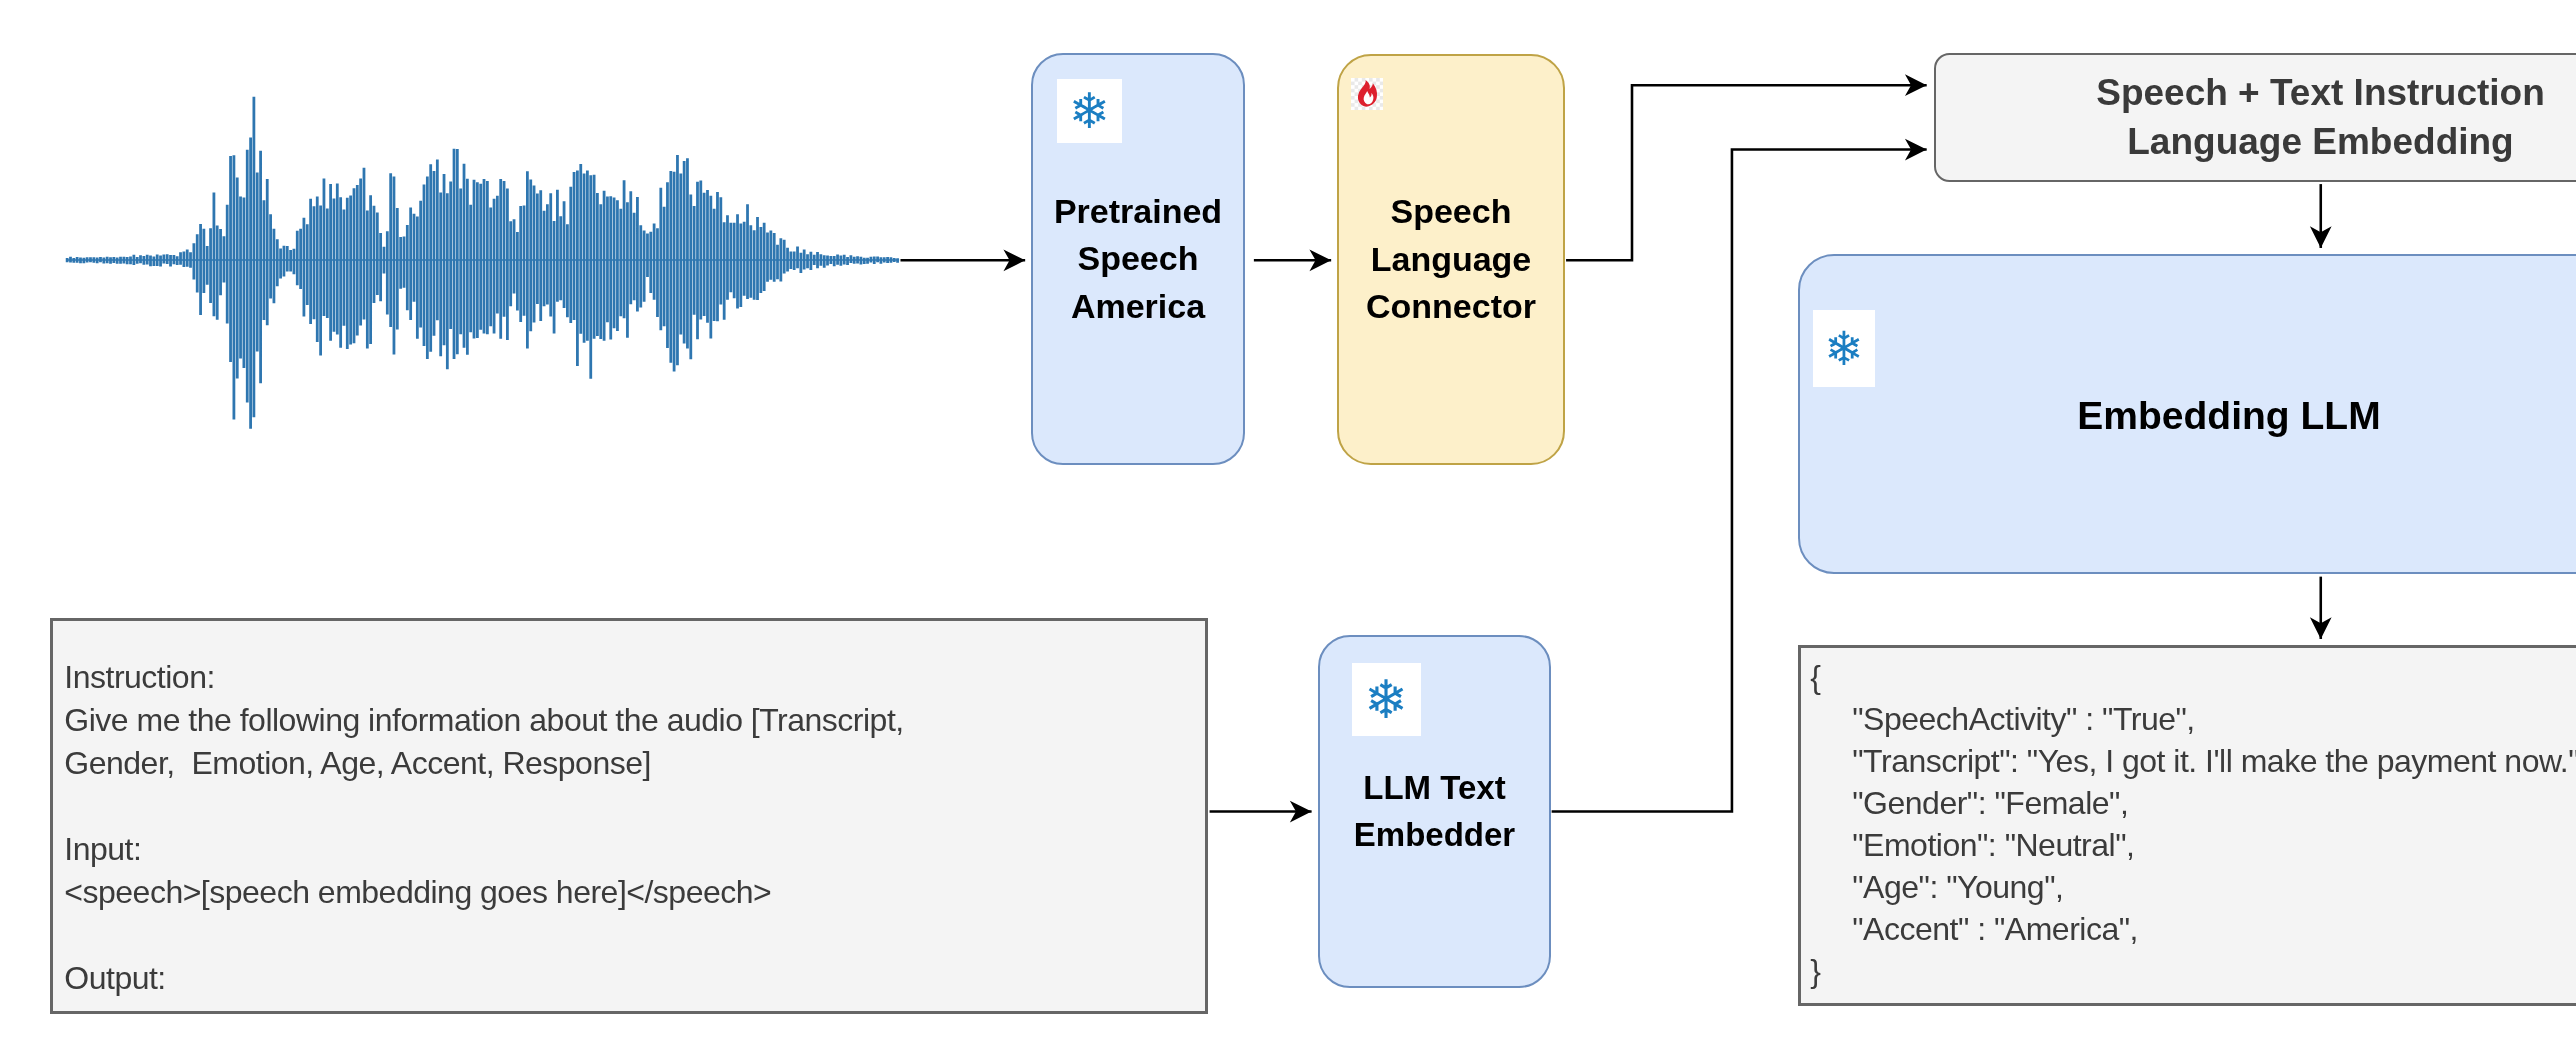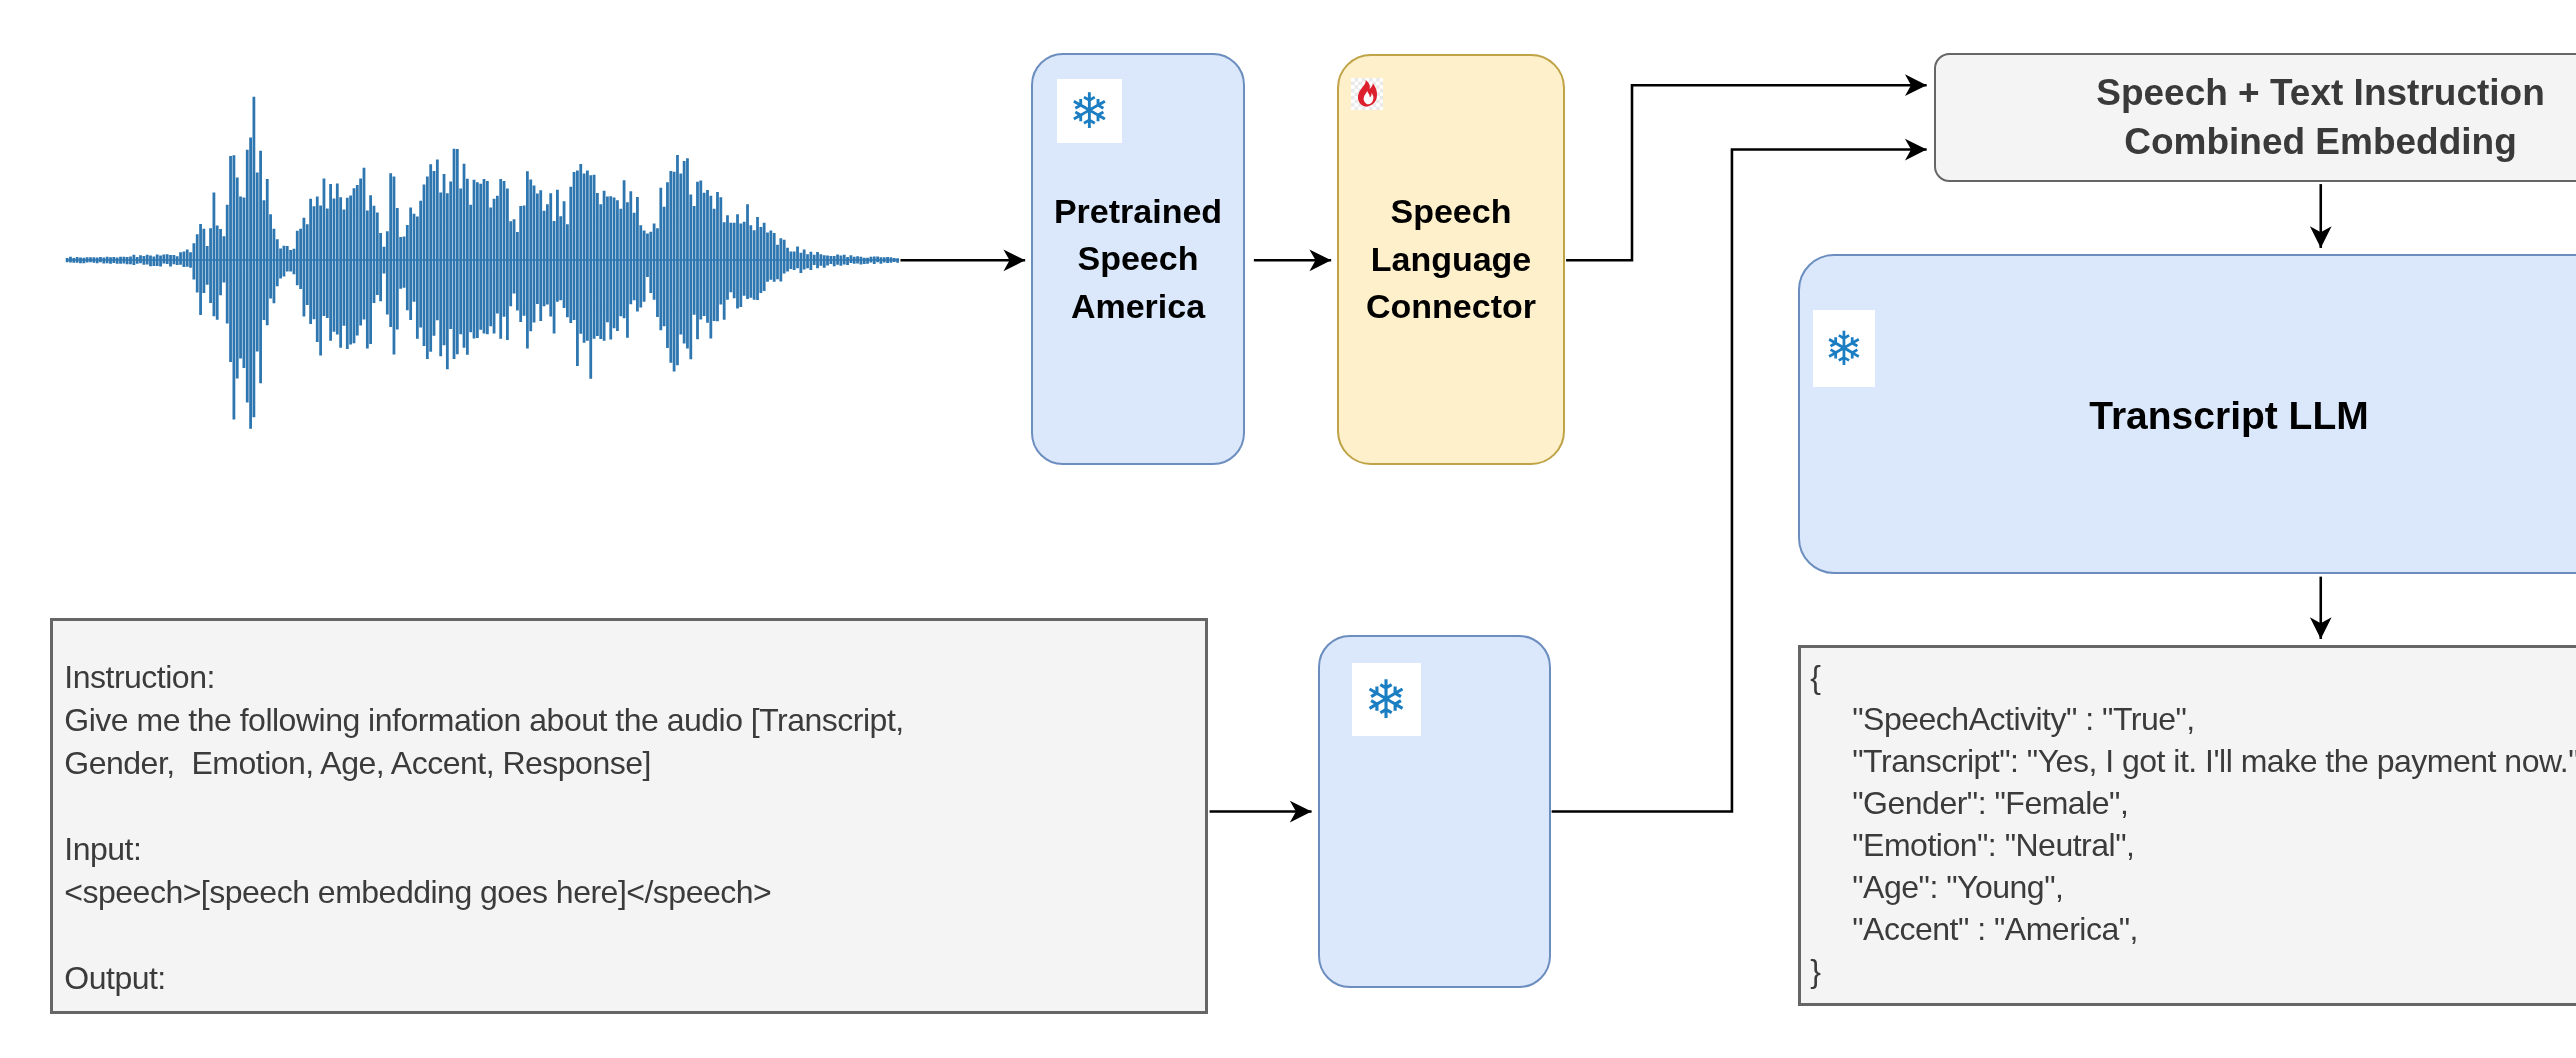--- a/index.html
+++ b/index.html
@@ -147,36 +147,38 @@
         <path fill="#ffffff" d="M31 72 C23 68 19 60 21 52 C23 44 29 40 31 33 C35 42 39 44 39 52 C45 48 45 42 43 38 C49 44 51 52 49 58 C47 68 39 74 31 72 Z"></path>
       </svg>
     </span>
     <div class="lbl">Speech
 Language
 Connector</div>
   </div>
 
   <div class="node panel" id="n-combined" style="border-width:2.6px;">
     <div class="lbl">Speech + Text Instruction
-Combined Embedding</div>
+Language Embedding</div>
   </div>
 
   <div class="node frozen-box" id="n-llm">
     <span class="tile">
       <span class="snowglyph">❄</span>
     </span>
     <div class="lblwrap">
-      <div class="lbl">Transcript LLM</div>
+      <div class="lbl">Embedding LLM</div>
     </div>
   </div>
 
   <div class="node frozen-box" id="n-embedder">
     <span class="tile">
       <span class="snowglyph">❄</span>
     </span>
+    <div class="lbl">LLM Text
+Embedder</div>
   </div>
 
   <div class="panel" id="n-instruction">
     <div class="paneltext">Instruction:
 Give me the following information about the audio [Transcript,
 Gender,  Emotion, Age, Accent, Response]
 
 Input:
 &lt;speech&gt;[speech embedding goes here]&lt;/speech&gt;
 

